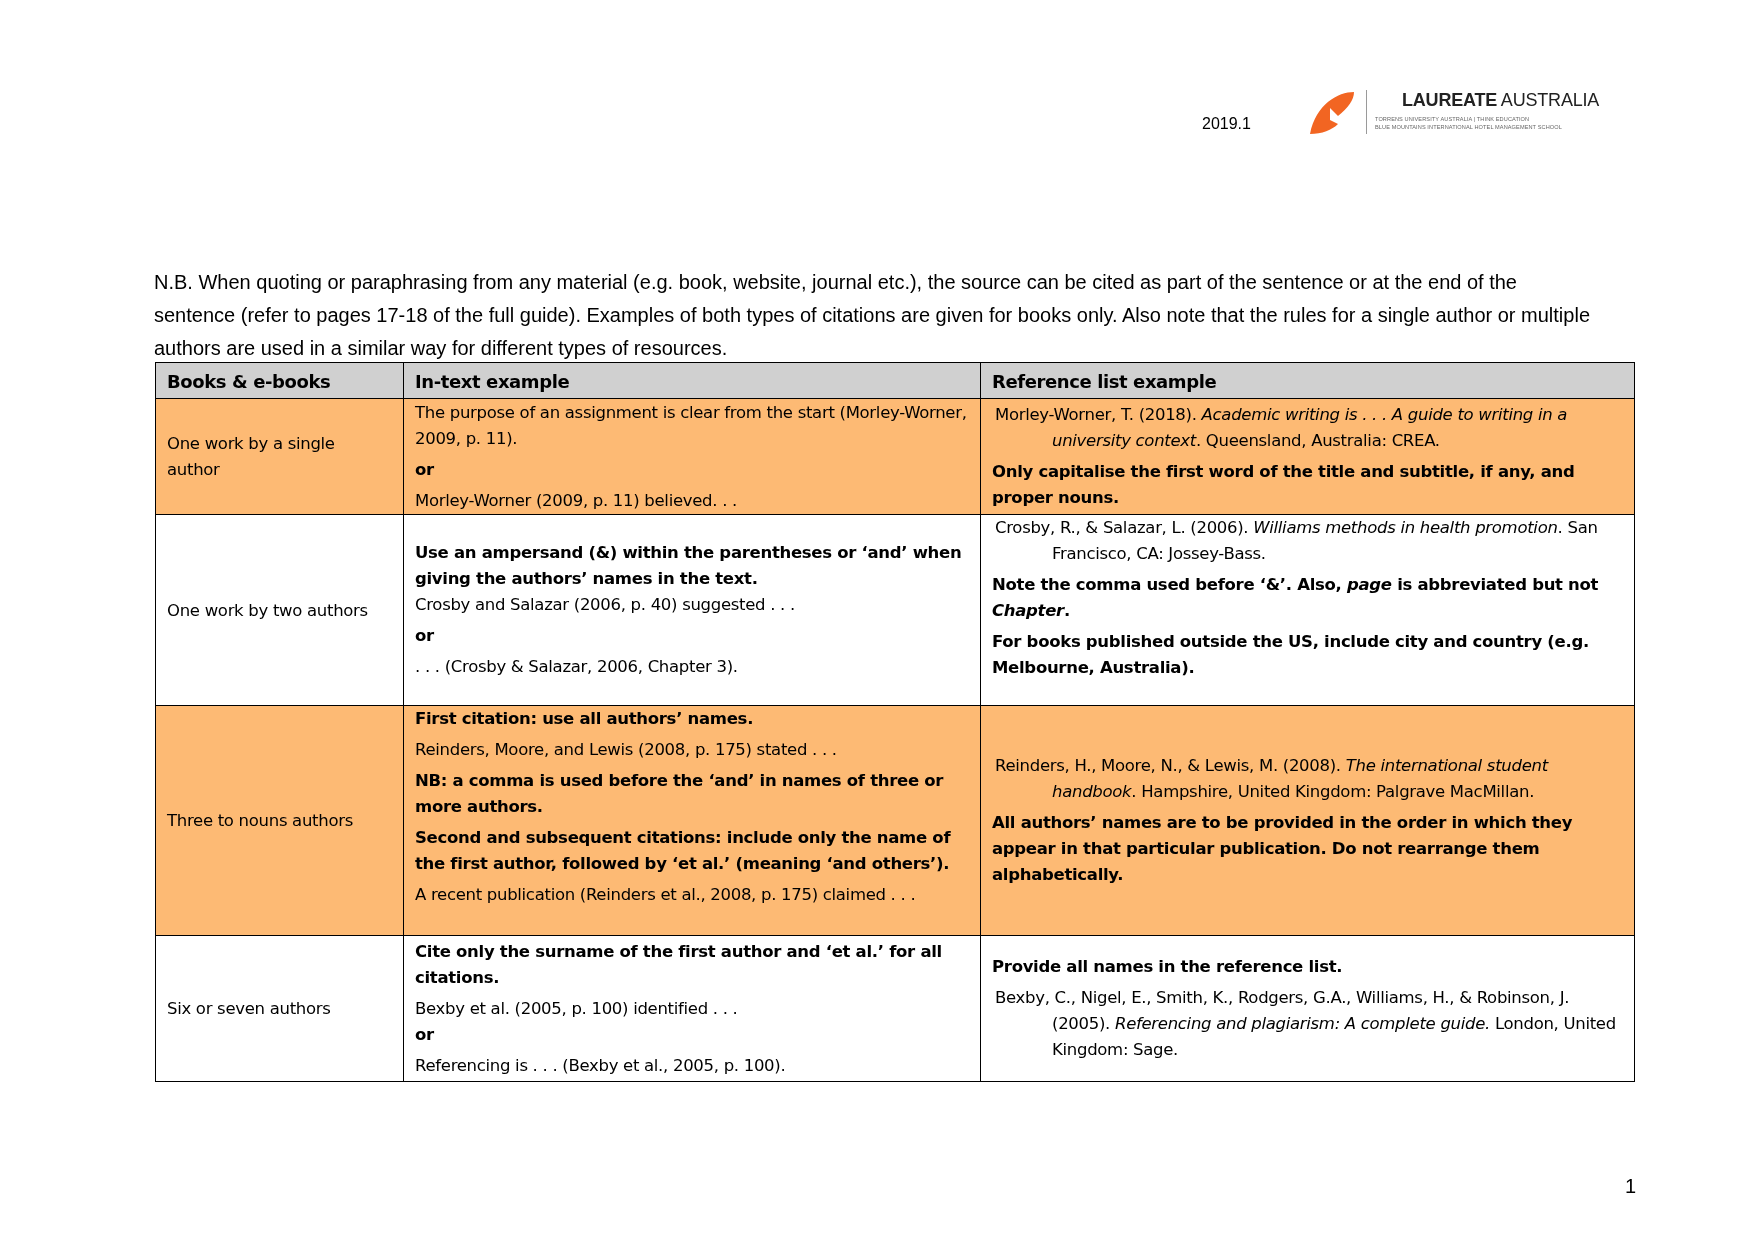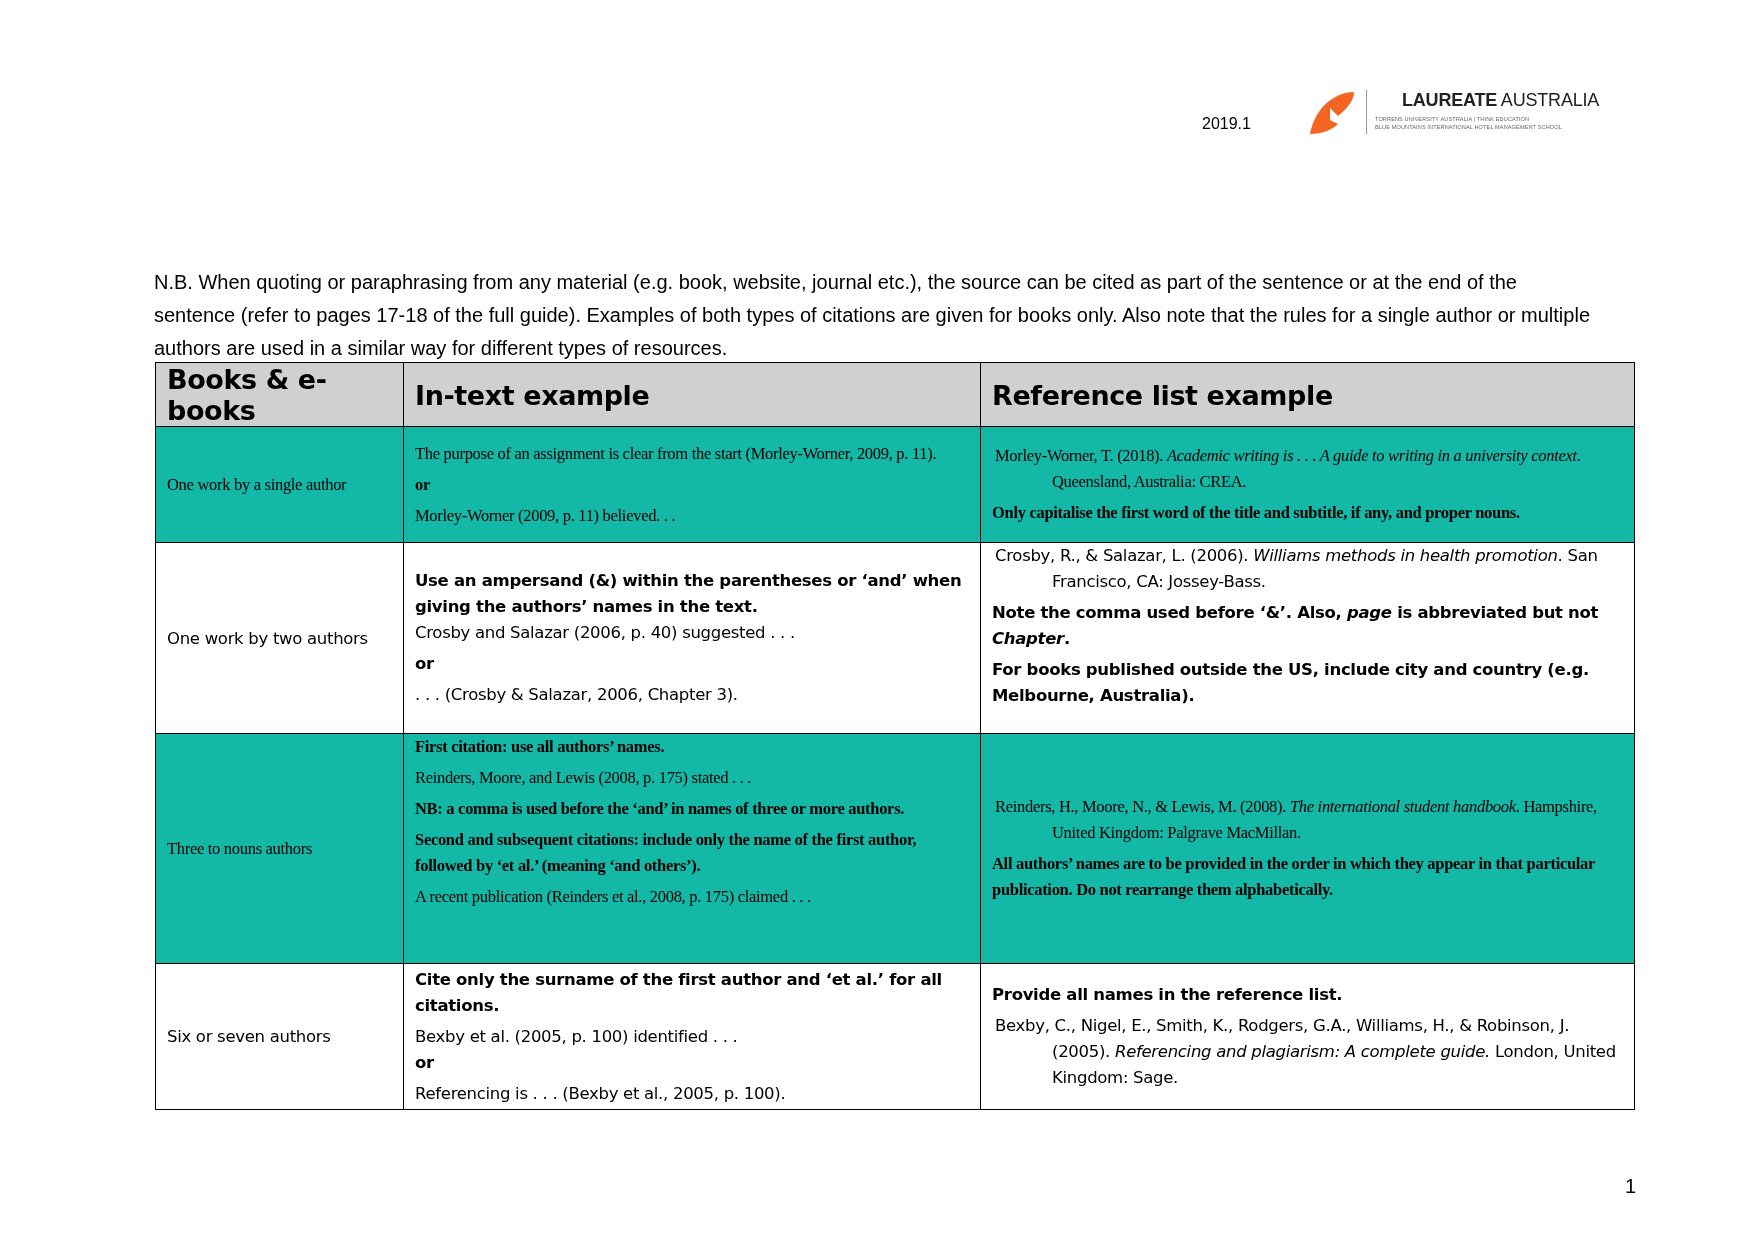--- a/index.html
+++ b/index.html
@@ -18,25 +18,25 @@
   .logo .sub1 { top: 28px; }
   .logo .sub2 { top: 36px; }
 
   .title { position: absolute; left: 154px; top: 200px; font-family: "Liberation Sans", sans-serif; font-size: 33px; white-space: nowrap; }
   .title sup { font-size: 19px; vertical-align: 14px; line-height: 0; }
 
   .intro { position: absolute; left: 154px; top: 266px; width: 1440px; font-family: "Liberation Sans", sans-serif; font-size: 20px; line-height: 33px; }
 
   table.guide { position: absolute; left: 155px; top: 362px; width: 1480px; border-collapse: collapse; font-family: "DejaVu Sans", sans-serif; font-size: 16.5px; }
   table.guide th, table.guide td { border: 1.5px solid #000; vertical-align: middle; padding: 0 11px; text-align: left; }
-  table.guide th { background: #d0d0d0; font-size: 27px; font-weight: 700; height: 34px; padding-top: 1px; letter-spacing: -0.4px; }
+  table.guide th { background: #d0d0d0; font-size: 18px; font-weight: 700; height: 34px; padding-top: 1px; letter-spacing: -0.4px; }
   table.guide td { font-size: 16.5px; letter-spacing: -0.3px; }
   .c1 { width: 225px; }
   .c2 { width: 554px; }
-  .shade td { background: #14b8a6; font-family: Liberation Serif, serif; }
+  .shade td { background: #fdba74; }
   .r1 td { height: 115px; }
   .r2 td { height: 190px; }
   .r3 td { height: 229px; }
   .r4 td { height: 145px; }
 
   .line { display: block; line-height: 26px; margin: 0; }
   .gap { margin-top: 5px; }
   .b { font-weight: 700; }
   .i { font-style: italic; }
   .ref { display: block; line-height: 26px; padding-left: 60px; text-indent: -57px; }

